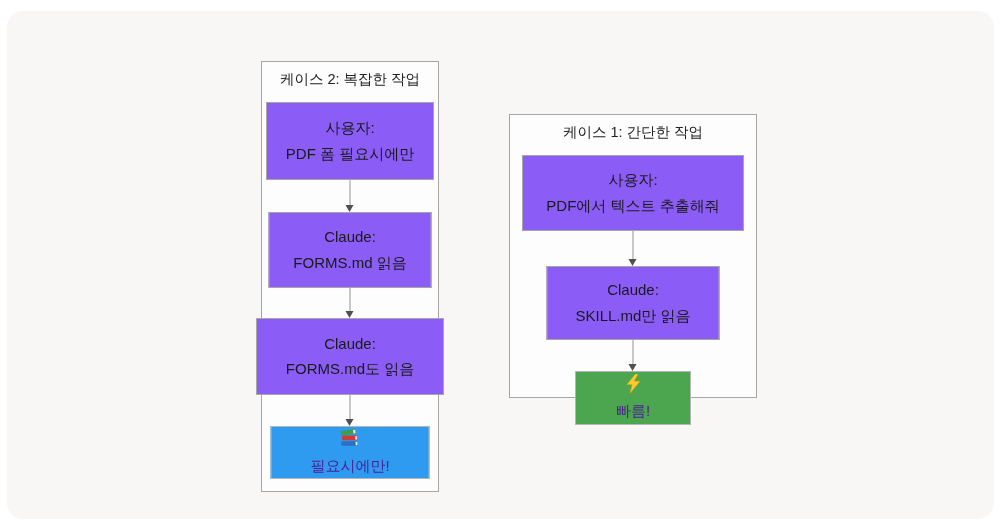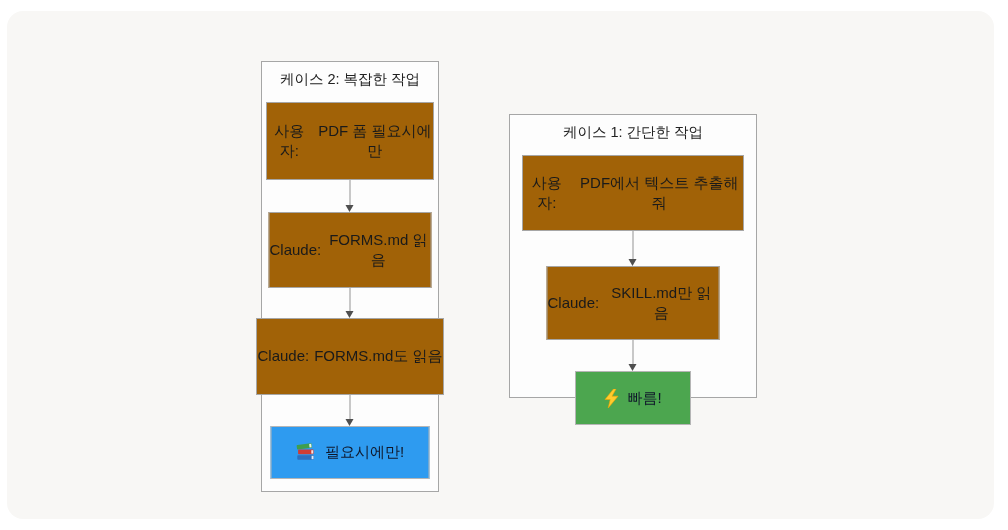--- a/index.html
+++ b/index.html
@@ -7,24 +7,24 @@
     font-family:"Liberation Sans","DejaVu Sans",sans-serif; color:#1a1a1a; }
   .page { position:relative; width:1008px; height:530px; overflow:hidden; }
   .card { position:absolute; left:7px; top:11px; width:987px; height:508px;
     border-radius:16px; }
   .subgraph { position:absolute; border:1px solid #a6a6a6; background:#fdfdfd; }
   .subgraph-title { position:absolute; top:8px; left:0; width:100%;
     text-align:center; font-size:14.5px; color:#222; }
   .sg-case2 { left:254px; top:50px; width:178px; height:431px; }
   .sg-case1 { left:502px; top:103px; width:248px; height:284px; }
   .node { position:absolute; left:50%; transform:translateX(-50%);
-    background:#a16207; border:1px solid #a6a6a6;
-    display:flex; justify-content:center; align-items:center;
+    background:#8b5cf6; border:1px solid #a6a6a6;
+    display:flex; flex-direction:column; justify-content:center; align-items:center;
     gap:5px; font-size:15px; text-align:center; line-height:1.35; }
-  .result { flex-direction:row; gap:8px; color:#0f172a; }
+  .result { flex-direction:column; gap:8px; color:#4c1d95; }
   
   .n-l1 { top:40px;  width:168px; height:78px; }
   .n-l2 { top:150px; width:163px; height:76px; }
   .n-l3 { top:256px; width:188px; height:77px; }
   .n-l4 { top:364px; width:159px; height:53px; border-color:#b5b5b5; }
   
   .n-r1 { top:40px;  width:222px; height:76px; }
   .n-r2 { top:151px; width:173px; height:74px; }
   .n-r3 { top:256px; width:116px; height:54px; border-color:#b5b5b5; }
   

